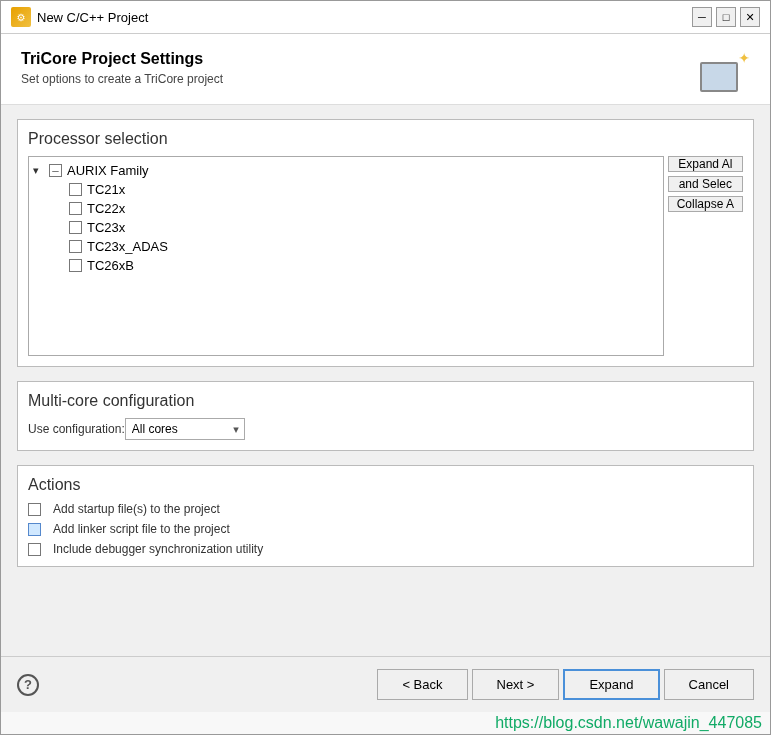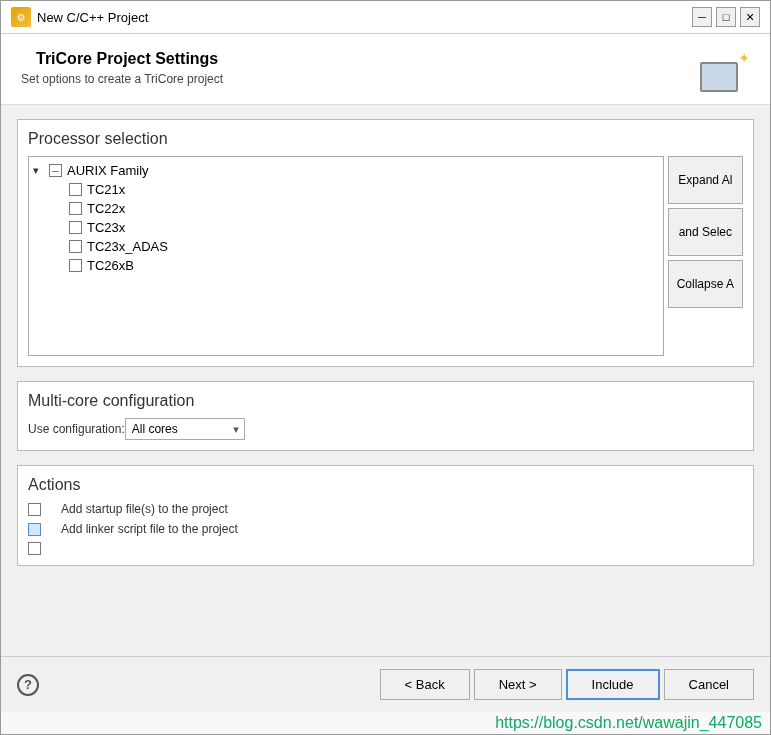--- a/index.html
+++ b/index.html
@@ -69,21 +69,20 @@
       display: flex;
       align-items: flex-start;
       justify-content: space-between;
       border-bottom: 1px solid #ddd;
     }
     .header-text h2 {
       font-size: 16px;
       font-weight: bold;
       color: #000;
       margin-bottom: 4px;
-      margin-left: 15px;
     }
     .header-text p {
       font-size: 12px;
       color: #444;
     }
     .header-icon {
       width: 50px;
       height: 42px;
       position: relative;
     }
@@ -176,21 +175,21 @@
     .checkbox.checked { background: #fff; }
     .checkbox.checked::after { content: '✓'; color: #333; font-size: 10px; }
     .checkbox.indeterminate::after { content: '─'; color: #333; font-size: 9px; }
 
     .tree-buttons {
       display: flex;
       flex-direction: column;
       gap: 4px;
     }
     .tree-btn {
-      padding: 16px 8px;
+      padding: 0 8px;
       border: 1px solid #aaa;
       background: #f0f0f0;
       cursor: pointer;
       font-size: 12px;
       white-space: nowrap;
     }
 
     .multicore-section {
       border: 1px solid #bbb;
       background: #fff;
@@ -238,21 +237,21 @@
       border: 1px solid #bbb;
       background: #fff;
       padding: 10px;
     }
     .actions-section > .section-label {
       margin-bottom: 8px;
     }
     .action-item {
       display: flex;
       align-items: center;
-      gap: 20px;
+      gap: 12px;
       margin-bottom: 6px;
     }
     .action-item:last-child { margin-bottom: 0; }
     .action-checkbox {
       width: 13px;
       height: 13px;
       border: 1px solid #777;
       background: #fff;
       display: inline-block;
       flex-shrink: 0;
@@ -411,31 +410,32 @@
       <div class="action-item">
         <span class="action-checkbox"></span>
         <span class="action-label">Add startup file(s) to the project</span>
       </div>
       <div class="action-item">
         <span class="action-checkbox checked-blue"></span>
         <span class="action-label">Add linker script file to the project</span>
       </div>
       <div class="action-item">
         <span class="action-checkbox"></span>
+        <span class="action-label">Include debugger synchronization utility</span>
       </div>
     </div>
 
   </div>
 
   <div class="footer">
     <div class="footer-left">
       <div class="help-icon">?</div>
     </div>
     <div class="footer-buttons">
       <button class="footer-btn">&lt; Back</button>
       <button class="footer-btn">Next &gt;</button>
-      <button class="footer-btn primary">Include</button>
+      <button class="footer-btn primary">Expand</button>
       <button class="footer-btn">Cancel</button>
     </div>
   </div>
 
   <div class="watermark">https://blog.csdn.net/wawajin_447085</div>
 </div>
 
 </body></html>

